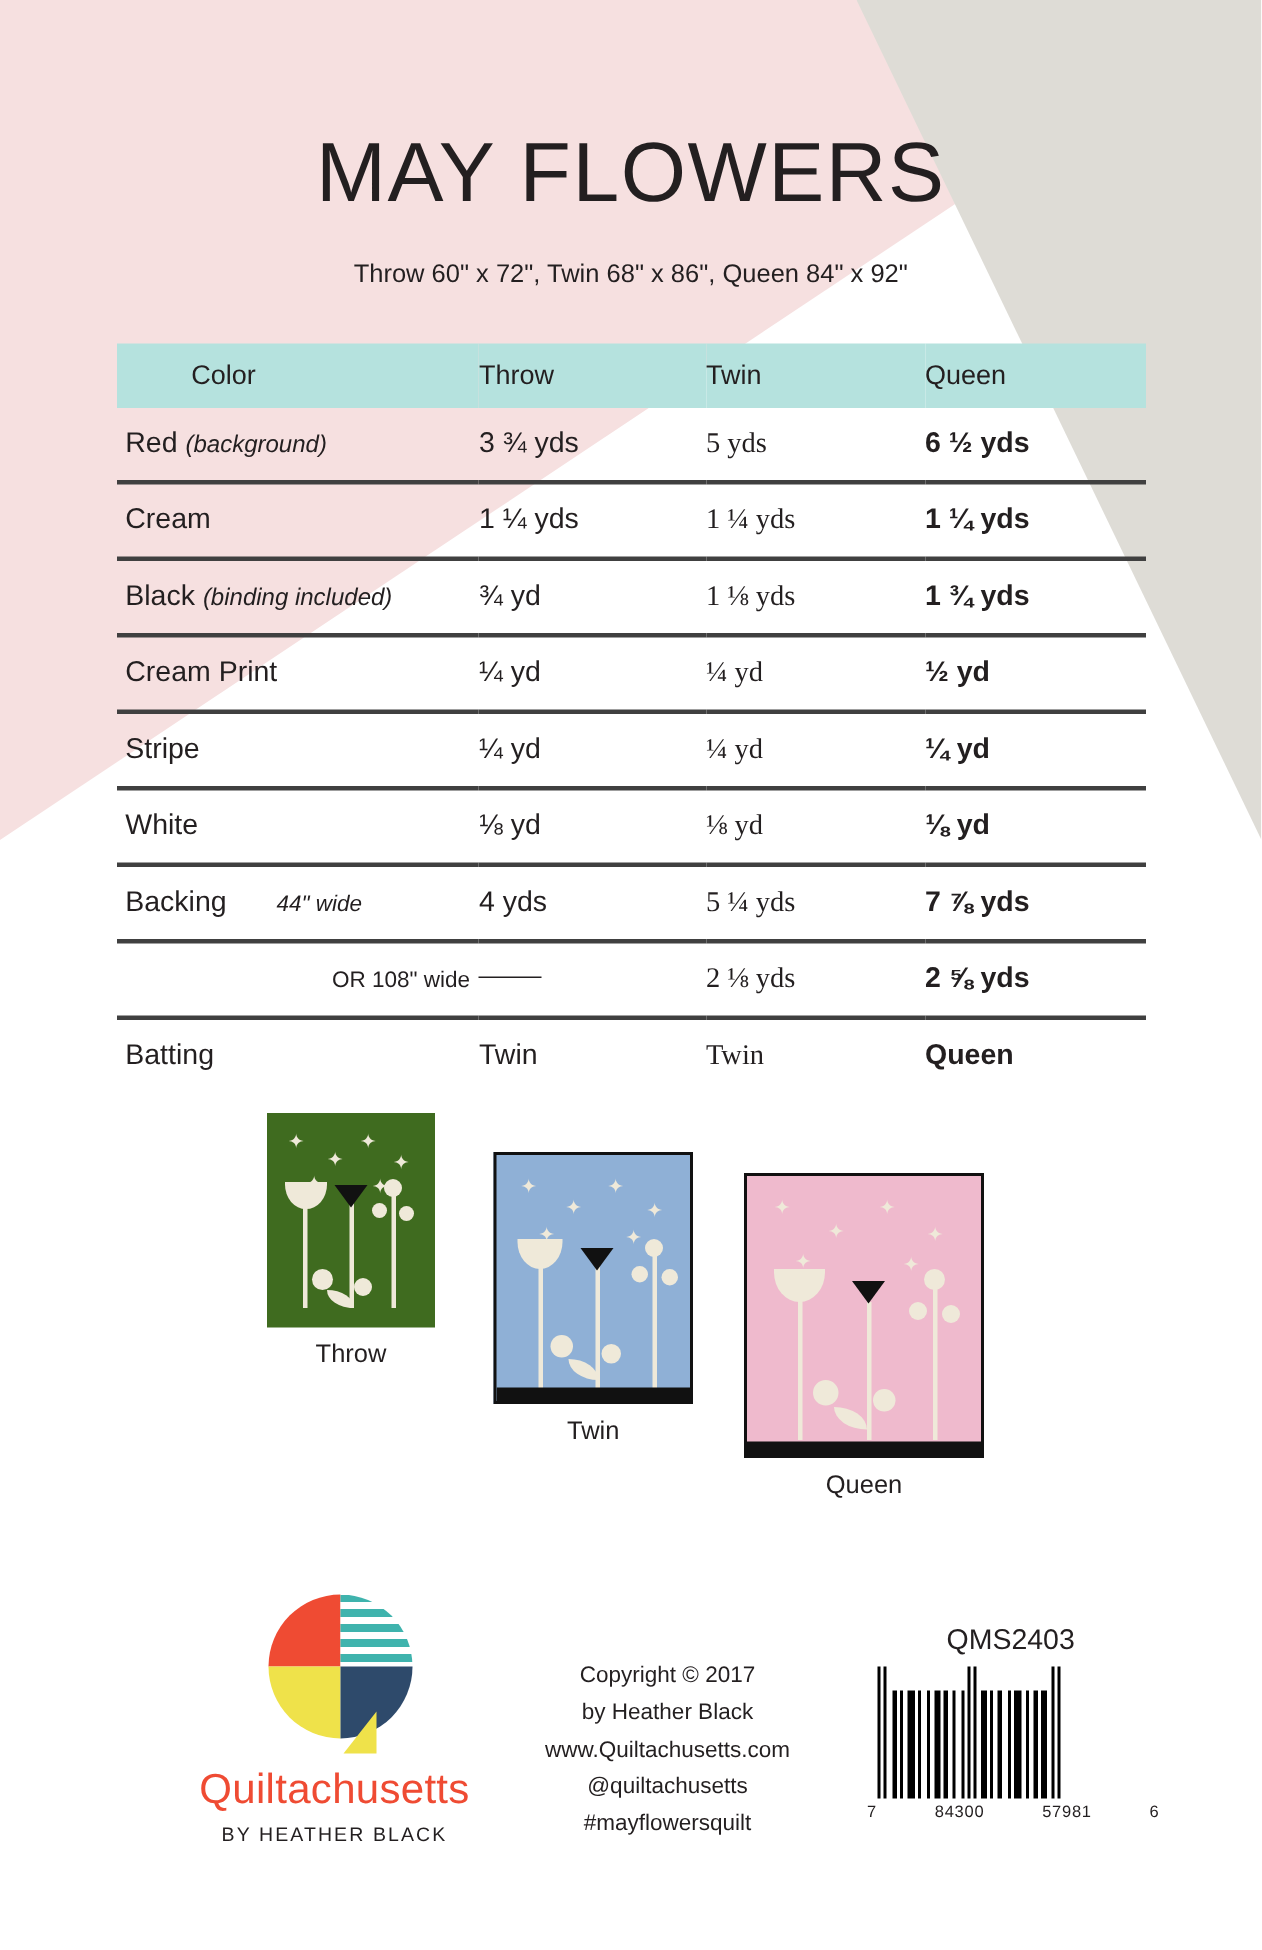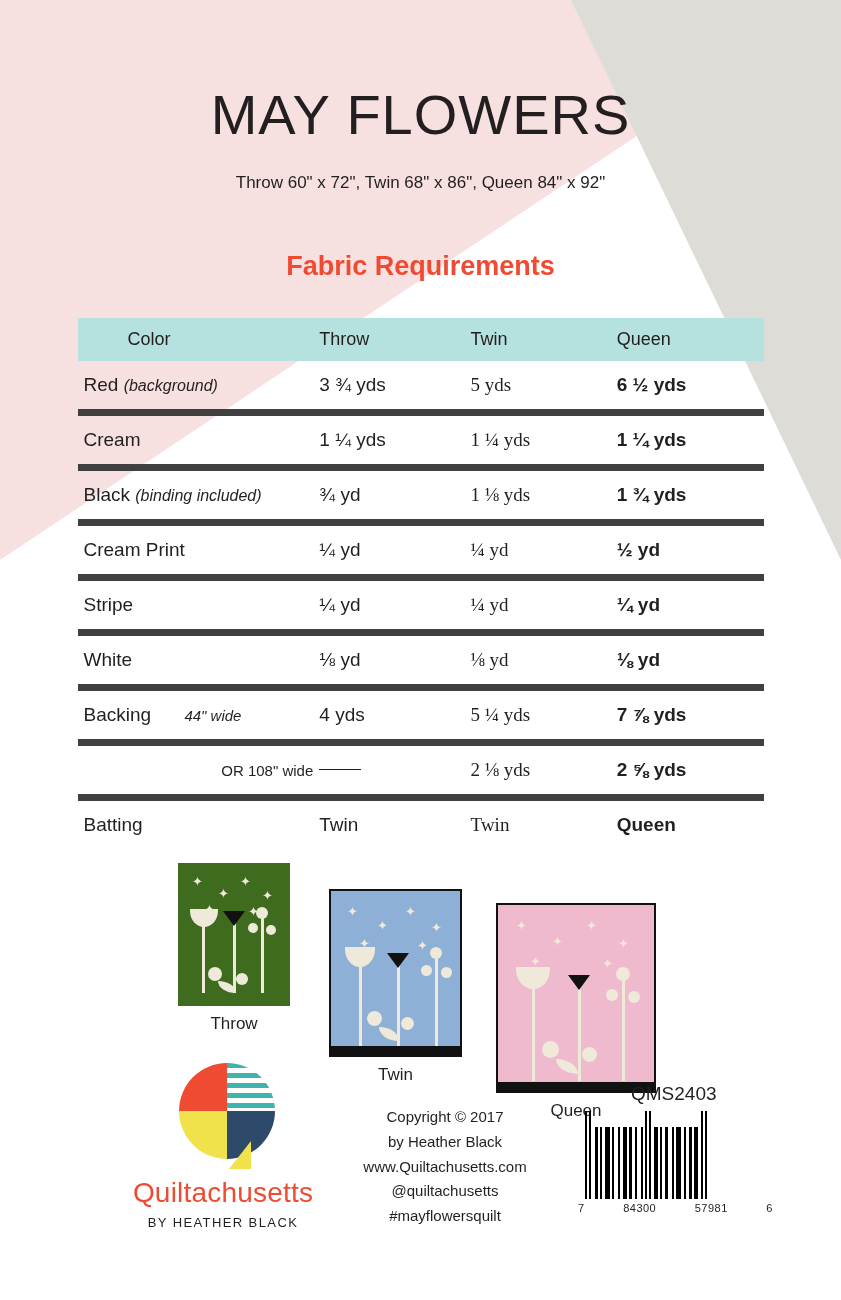--- a/index.html
+++ b/index.html
@@ -82,21 +82,21 @@
   table.fabric thead th {
     background: #b5e2de;
     font-weight: 400;
     font-size: 18px;
     text-align: left;
     padding: 11px 0 11px 0;
     color: #231f20;
   }
   table.fabric thead th.c0 { padding-left: 50px; }
   table.fabric td {
-    border-bottom: 7px solid #404040;
+    border-bottom: 3px solid #404040;
     padding: 13px 0 13px 0;
     vertical-align: baseline;
     font-size: 19px;
   }
   table.fabric tbody tr td.c0 { padding-left: 6px; width: 235px; }
   table.fabric td.c1 { width: 155px; }
   table.fabric td.c2 { width: 150px; font-family: Liberation Serif, serif; }
   table.fabric td.c3 { width: 150px; font-weight: bold; }
   thead th.c1 { width: 155px; }
   thead th.c2 { width: 150px; }
@@ -291,21 +291,20 @@
 
 <div class="bg-layer">
   <div class="bg-pink"></div>
   <div class="bg-gray"></div>
 </div>
 
 <div class="page">
 
   <h1 class="title">MAY FLOWERS</h1>
   <div class="subtitle">Throw 60" x 72",  Twin 68" x 86",  Queen 84" x 92"</div>
-  <div class="section-head">Fabric Requirements</div>
 
   <div class="table-wrap">
     <table class="fabric">
       <thead>
         <tr>
           <th class="c0">Color</th>
           <th class="c1">Throw</th>
           <th class="c2">Twin</th>
           <th class="c3">Queen</th>
         </tr>

